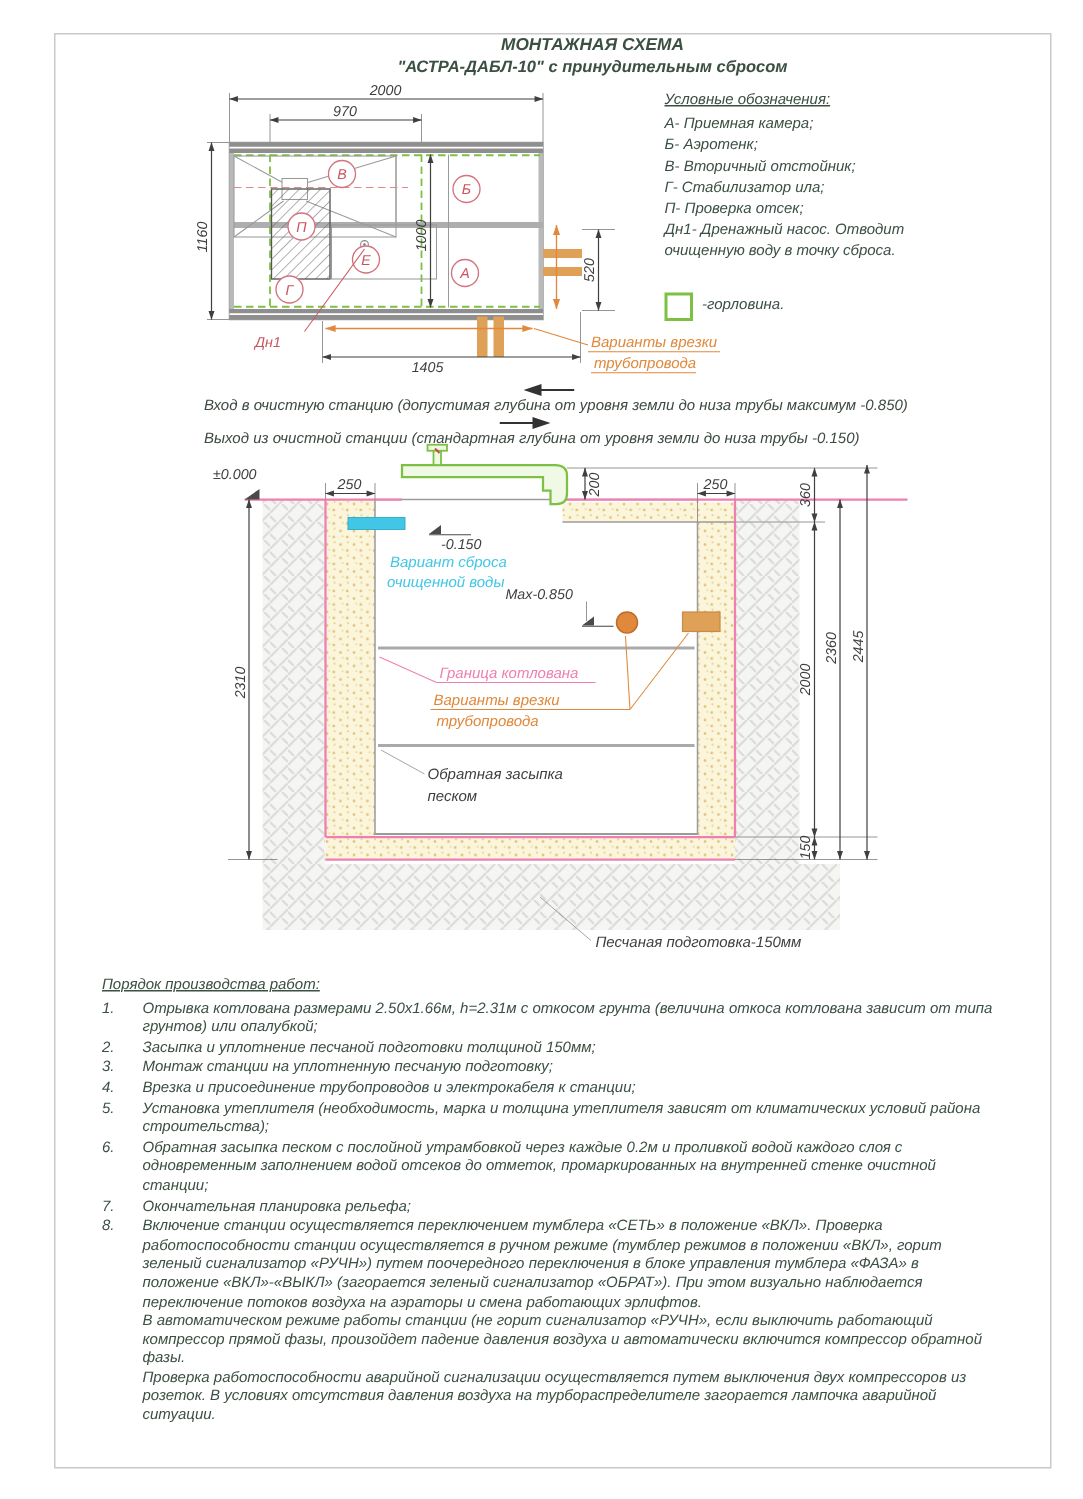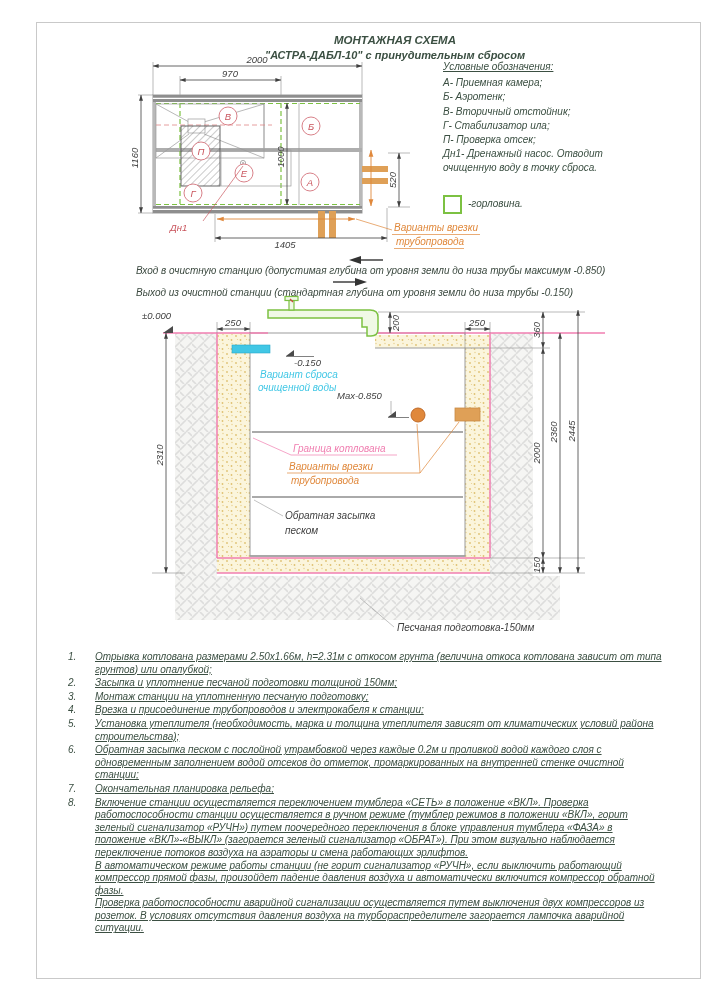--- a/index.html
+++ b/index.html
@@ -1,31 +1,31 @@
 <!DOCTYPE html>
 <html><head>
 <meta charset="utf-8">
 <style>
   html,body{margin:0;padding:0;background:#ffffff;}
   body{width:722px;height:999px;position:relative;font-family:"Liberation Sans",sans-serif;color:#3b4f42;overflow:hidden;}
   .abs{position:absolute;}
   .frame{left:36px;top:22px;width:663px;height:955px;border:1px solid #c9c9c9;}
-  .title{left:180px;top:24px;width:430px;text-align:center;font-style:italic;font-weight:bold;font-size:11.5px;color:#3b4f42;margin-top:10px;}
+  .title{left:180px;top:24px;width:430px;text-align:center;font-style:italic;font-weight:bold;font-size:11.5px;color:#3b4f42;}
   .title .t2{font-size:11px;margin-top:3px;font-weight:bold;}
   .legend{left:443px;top:60px;width:250px;font-style:italic;font-size:10px;line-height:14.2px;color:#3b4f42;}
   .legend .hd{text-decoration:underline;margin-bottom:2px;}
   .legend .sq-row{display:flex;align-items:center;margin-top:19px;}
   .legend .sq{width:15px;height:15px;border:2px solid #7cc142;margin-right:6px;flex:0 0 auto;}
   .note{left:127px;font-size:10px;font-style:italic;color:#3c4a40;display:flex;align-items:center;flex-direction:column;}
   .note .txt{margin-left:9px;white-space:nowrap;}
   .worder{left:68px;top:651px;width:596px;font-style:italic;font-size:10px;line-height:12.6px;color:#3b4f42;}
   .worder .hd{text-decoration:underline;margin-bottom:3px;}
   .worder .row{display:flex;margin-bottom:1px;}
   .worder .num{width:27px;flex:0 0 auto;}
-  .worder .txt{flex:1;white-space:pre-line;text-decoration:underline;}
+  .worder .txt{flex:1;white-space:pre-line;}
   svg text{font-family:"Liberation Sans",sans-serif;font-style:italic;}
   .dimt{font-size:9.5px;fill:#3f3f3f;}
   .lblt{font-size:10px;}
 </style>
 </head>
 <body>
 
 <div class="abs frame"></div>
 
 <div class="abs title">
@@ -307,20 +307,21 @@
   <text class="dimt" transform="rotate(-90 399 323)" x="399" y="323" text-anchor="middle">200</text>
   <text class="dimt" transform="rotate(-90 540 330)" x="540" y="330" text-anchor="middle">360</text>
   <text class="dimt" transform="rotate(-90 540 453)" x="540" y="453" text-anchor="middle">2000</text>
   <text class="dimt" transform="rotate(-90 540 565)" x="540" y="565" text-anchor="middle">150</text>
   <text class="dimt" transform="rotate(-90 557 432)" x="557" y="432" text-anchor="middle">2360</text>
   <text class="dimt" transform="rotate(-90 575 431)" x="575" y="431" text-anchor="middle">2445</text>
   <text class="dimt" transform="rotate(-90 163 455)" x="163" y="455" text-anchor="middle">2310</text>
 </svg>
 
 <div class="abs worder">
+  <div class="hd">Порядок производства работ:</div>
   <div class="row">
       <span class="num">1.</span>
       <span class="txt">Отрывка котлована размерами 2.50х1.66м, h=2.31м с откосом грунта (величина откоса котлована зависит от типа грунтов) или опалубкой;</span>
     </div>
   <div class="row">
       <span class="num">2.</span>
       <span class="txt">Засыпка и уплотнение песчаной подготовки толщиной 150мм;</span>
     </div>
   <div class="row">
       <span class="num">3.</span>

